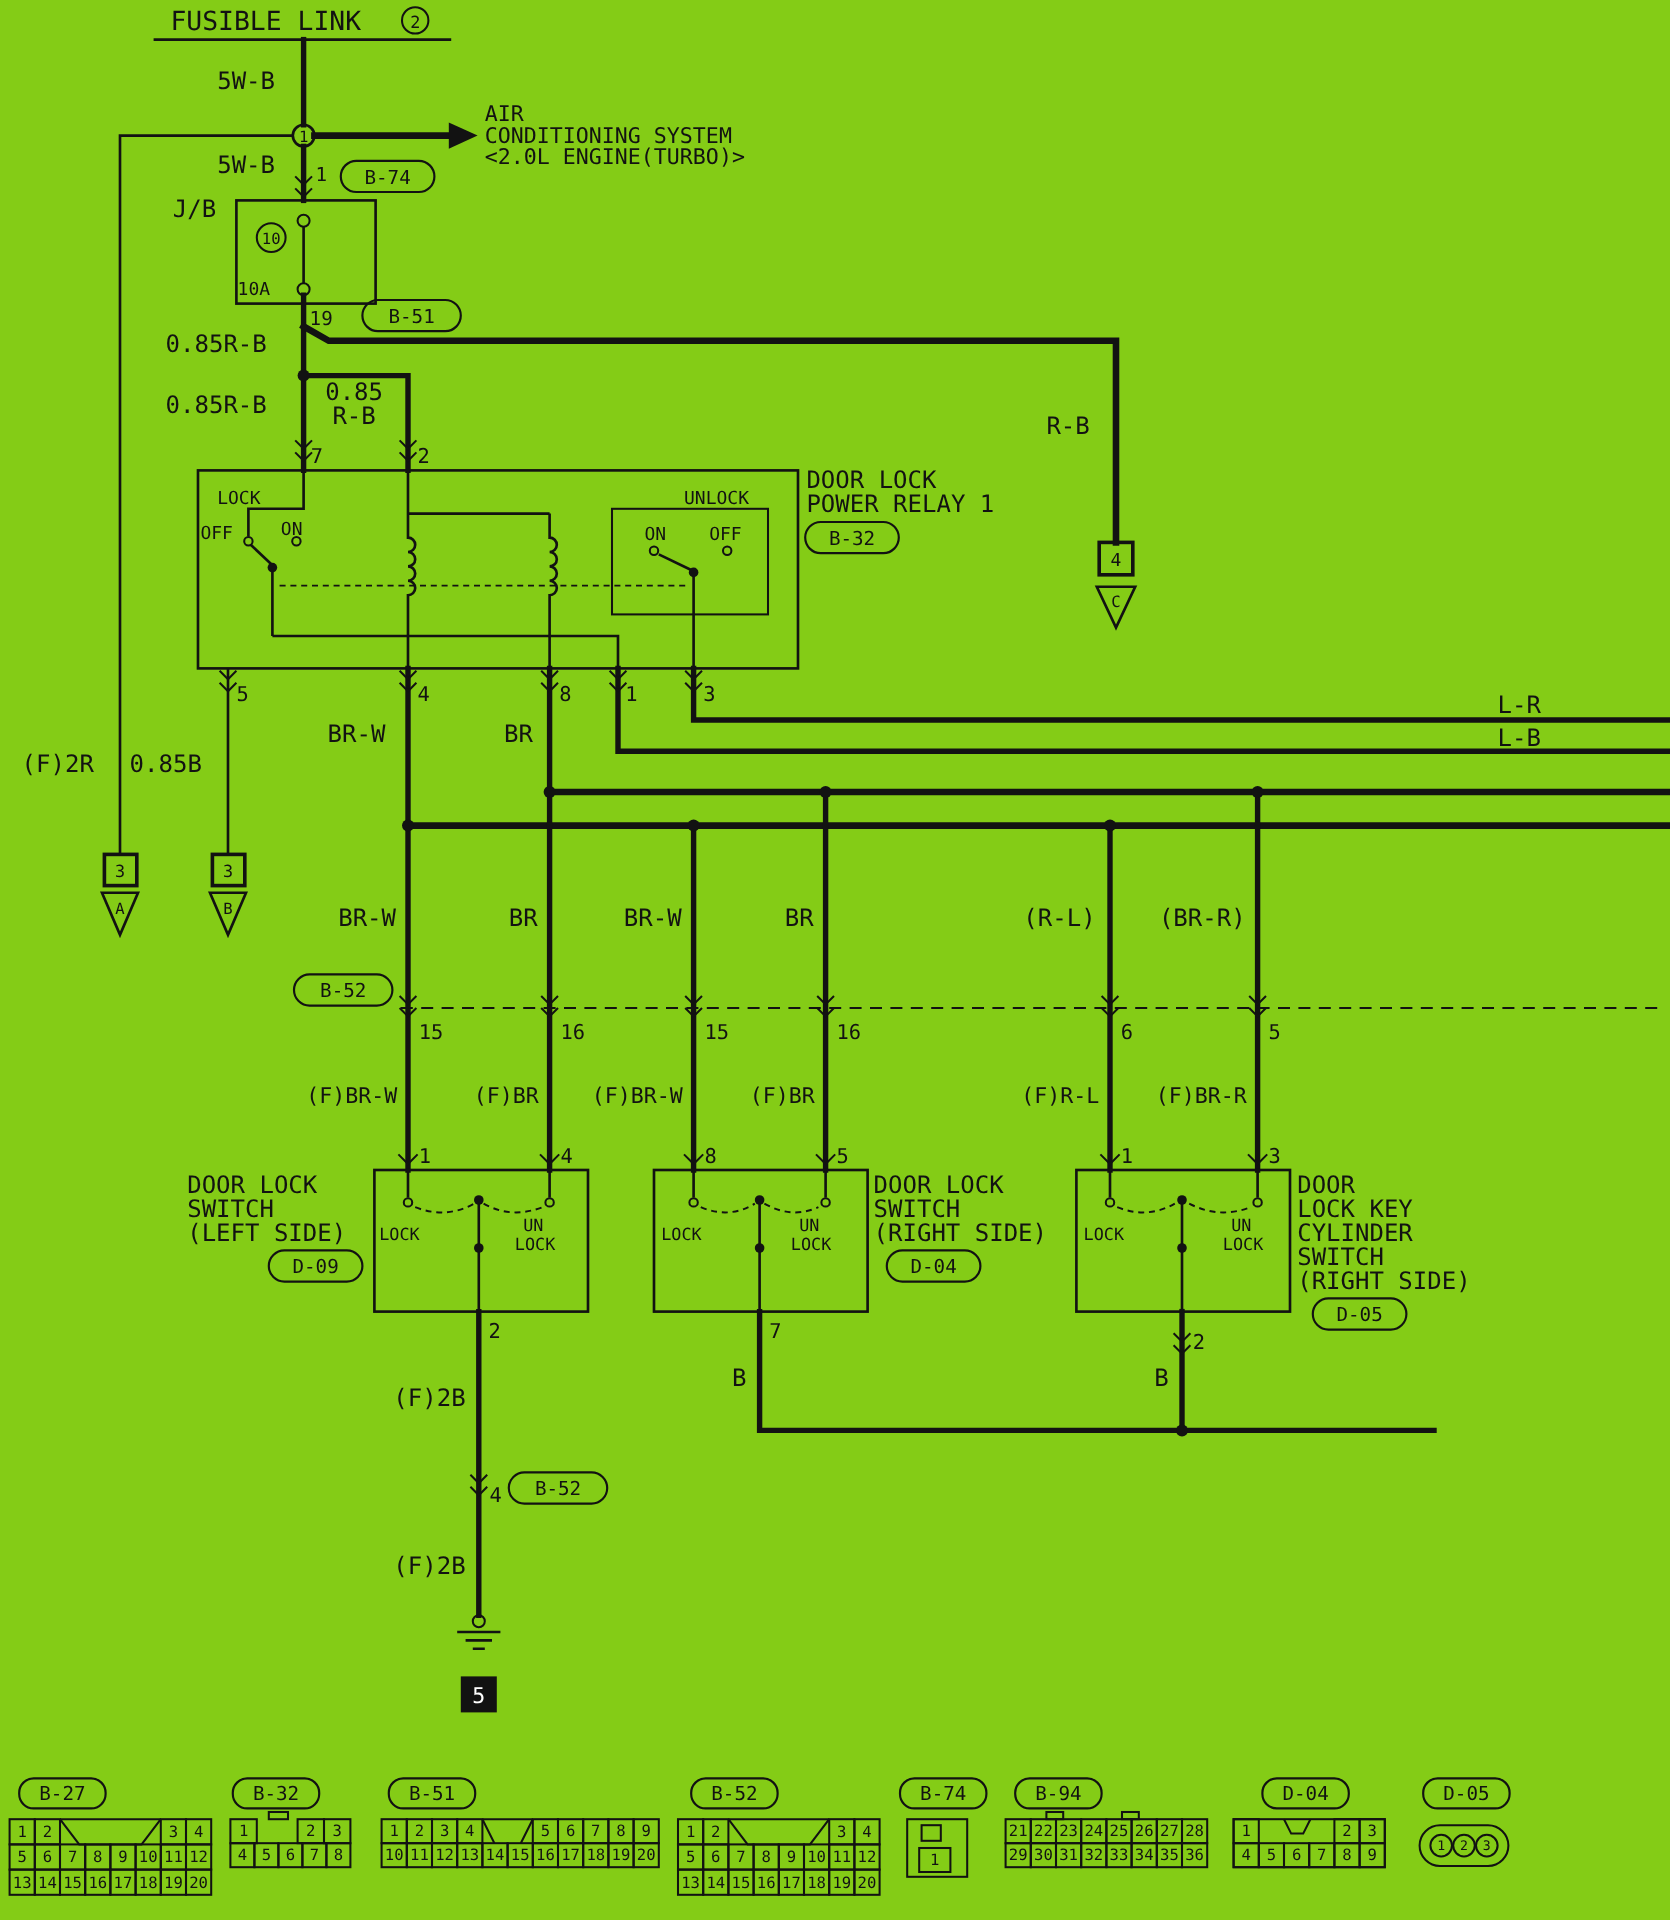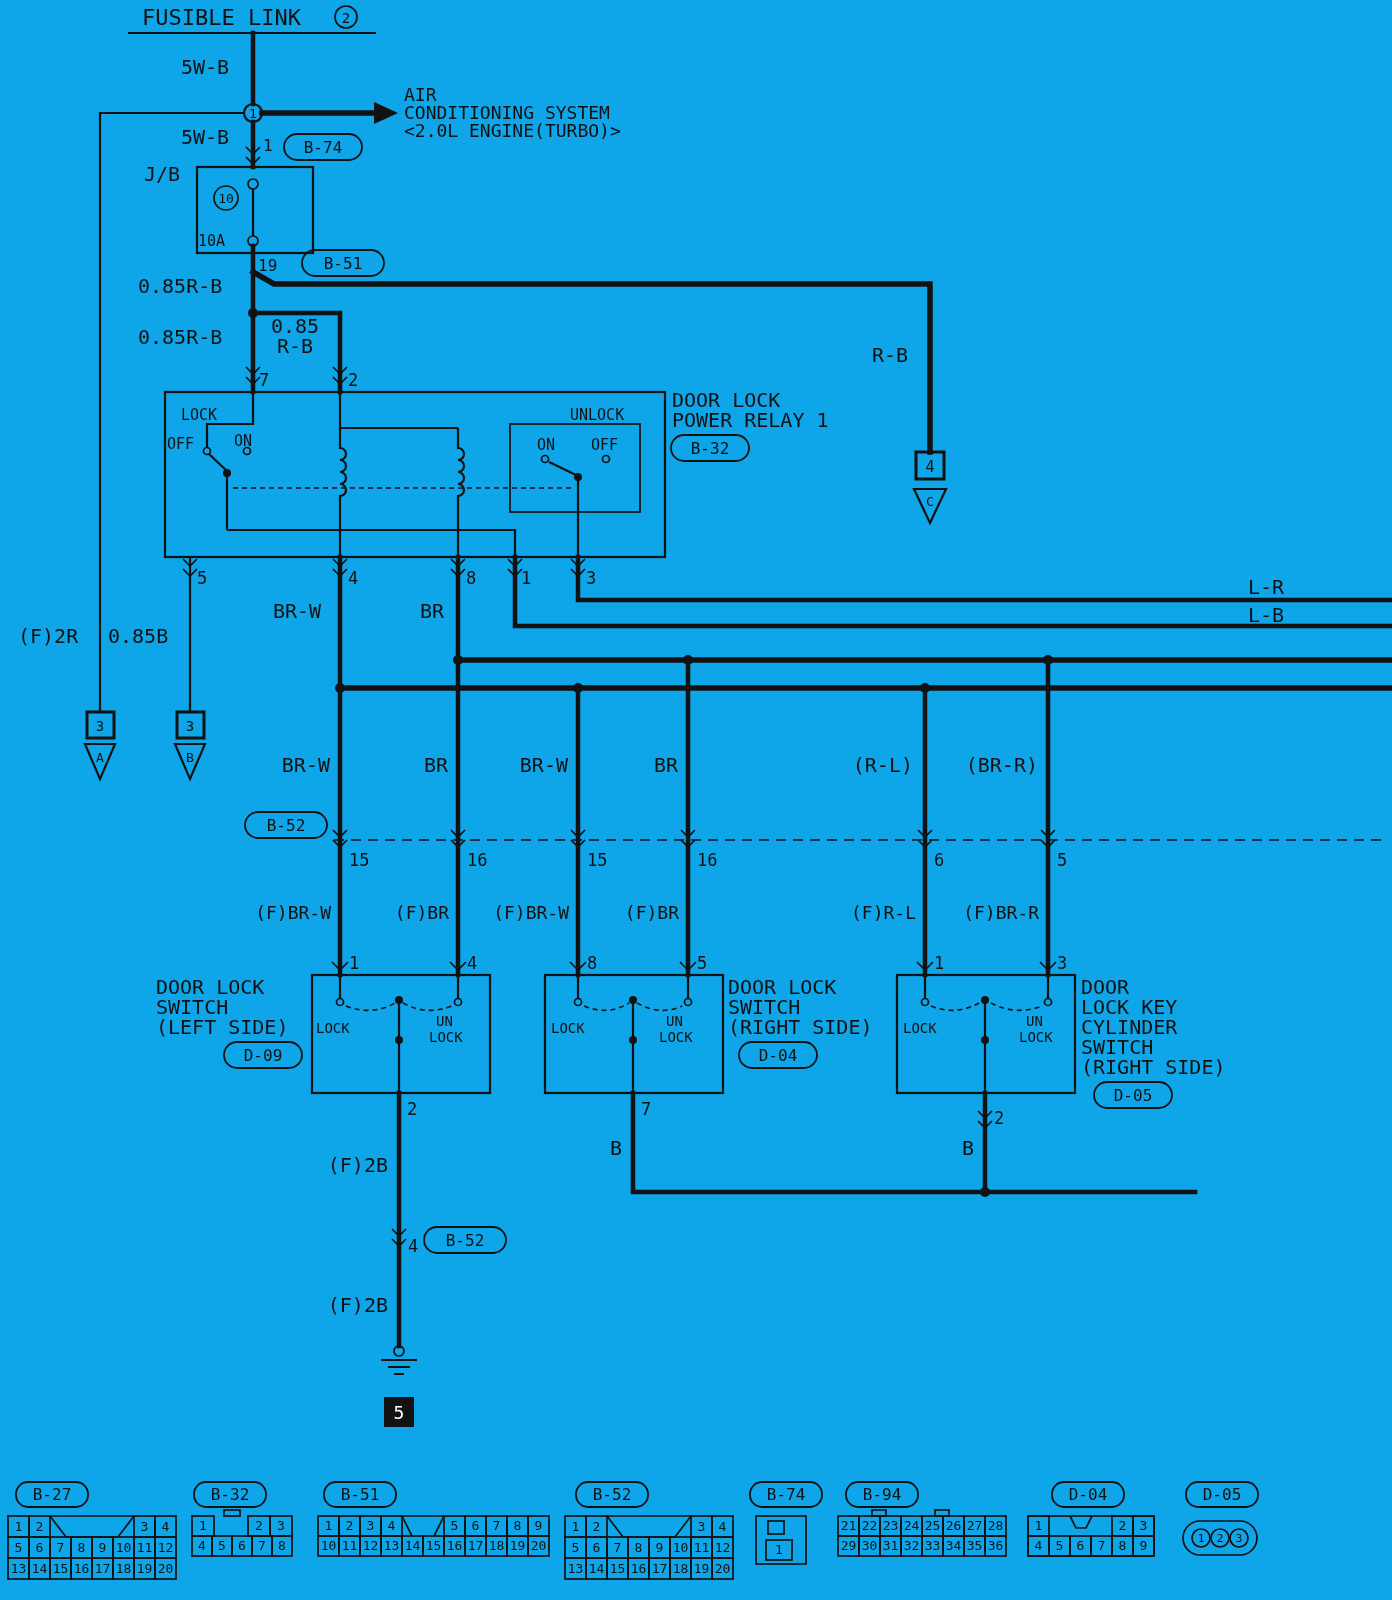--- a/index.html
+++ b/index.html
@@ -1,16 +1,16 @@
 <!DOCTYPE html>
 <html><head>
 <meta charset="utf-8">
 <style>
   html,body{margin:0;padding:0;background:#d8d8d8;}
-  .page{position:relative;width:1392px;height:1600px;background:#0ea5e9;overflow:hidden;
+  .page{position:relative;width:1392px;height:1600px;background:#84cc16;overflow:hidden;
         font-family:"DejaVu Sans Mono","Liberation Mono",monospace;}
   svg{position:absolute;left:0;top:0;}
   svg text{fill:#121212;font-family:"DejaVu Sans Mono","Liberation Mono",monospace;}
   .w15{stroke:#121212;stroke-width:1.7;fill:none;}
   .w2{stroke:#121212;stroke-width:2.2;fill:none;}
   .w4{stroke:#121212;stroke-width:4.5;fill:none;stroke-linecap:square;}
   .w5{stroke:#121212;stroke-width:5.5;fill:none;stroke-linecap:square;}
   .dash{stroke-dasharray:10 7;}
   .dash2{stroke:#121212;stroke-width:1.6;fill:none;stroke-dasharray:5 4;}
   .dot{fill:#121212;stroke:none;}

